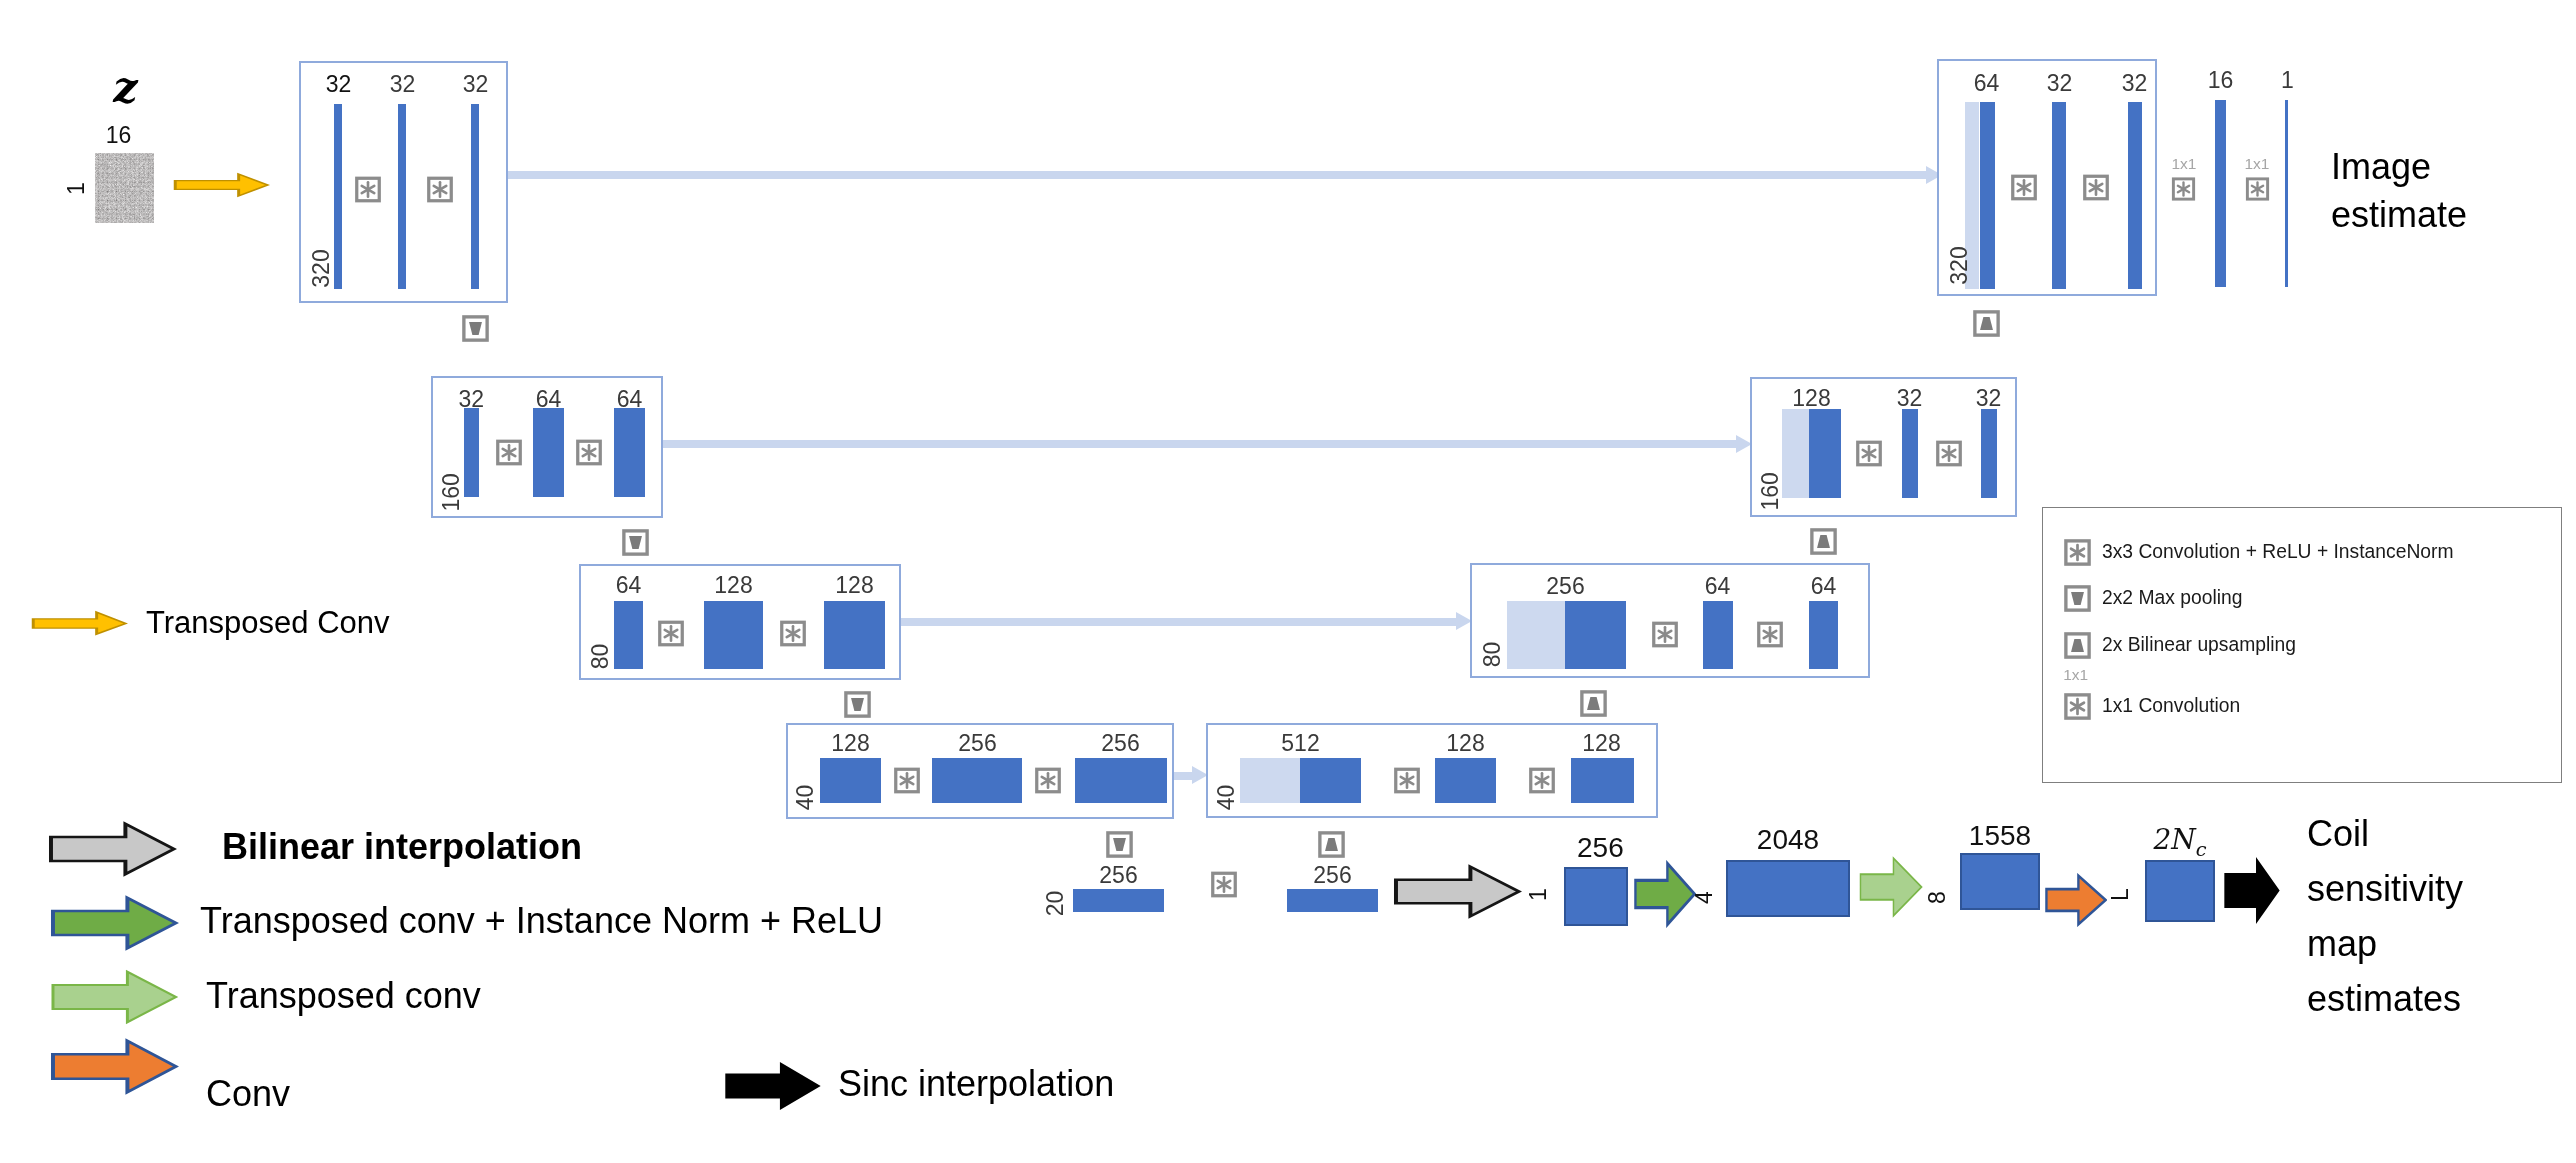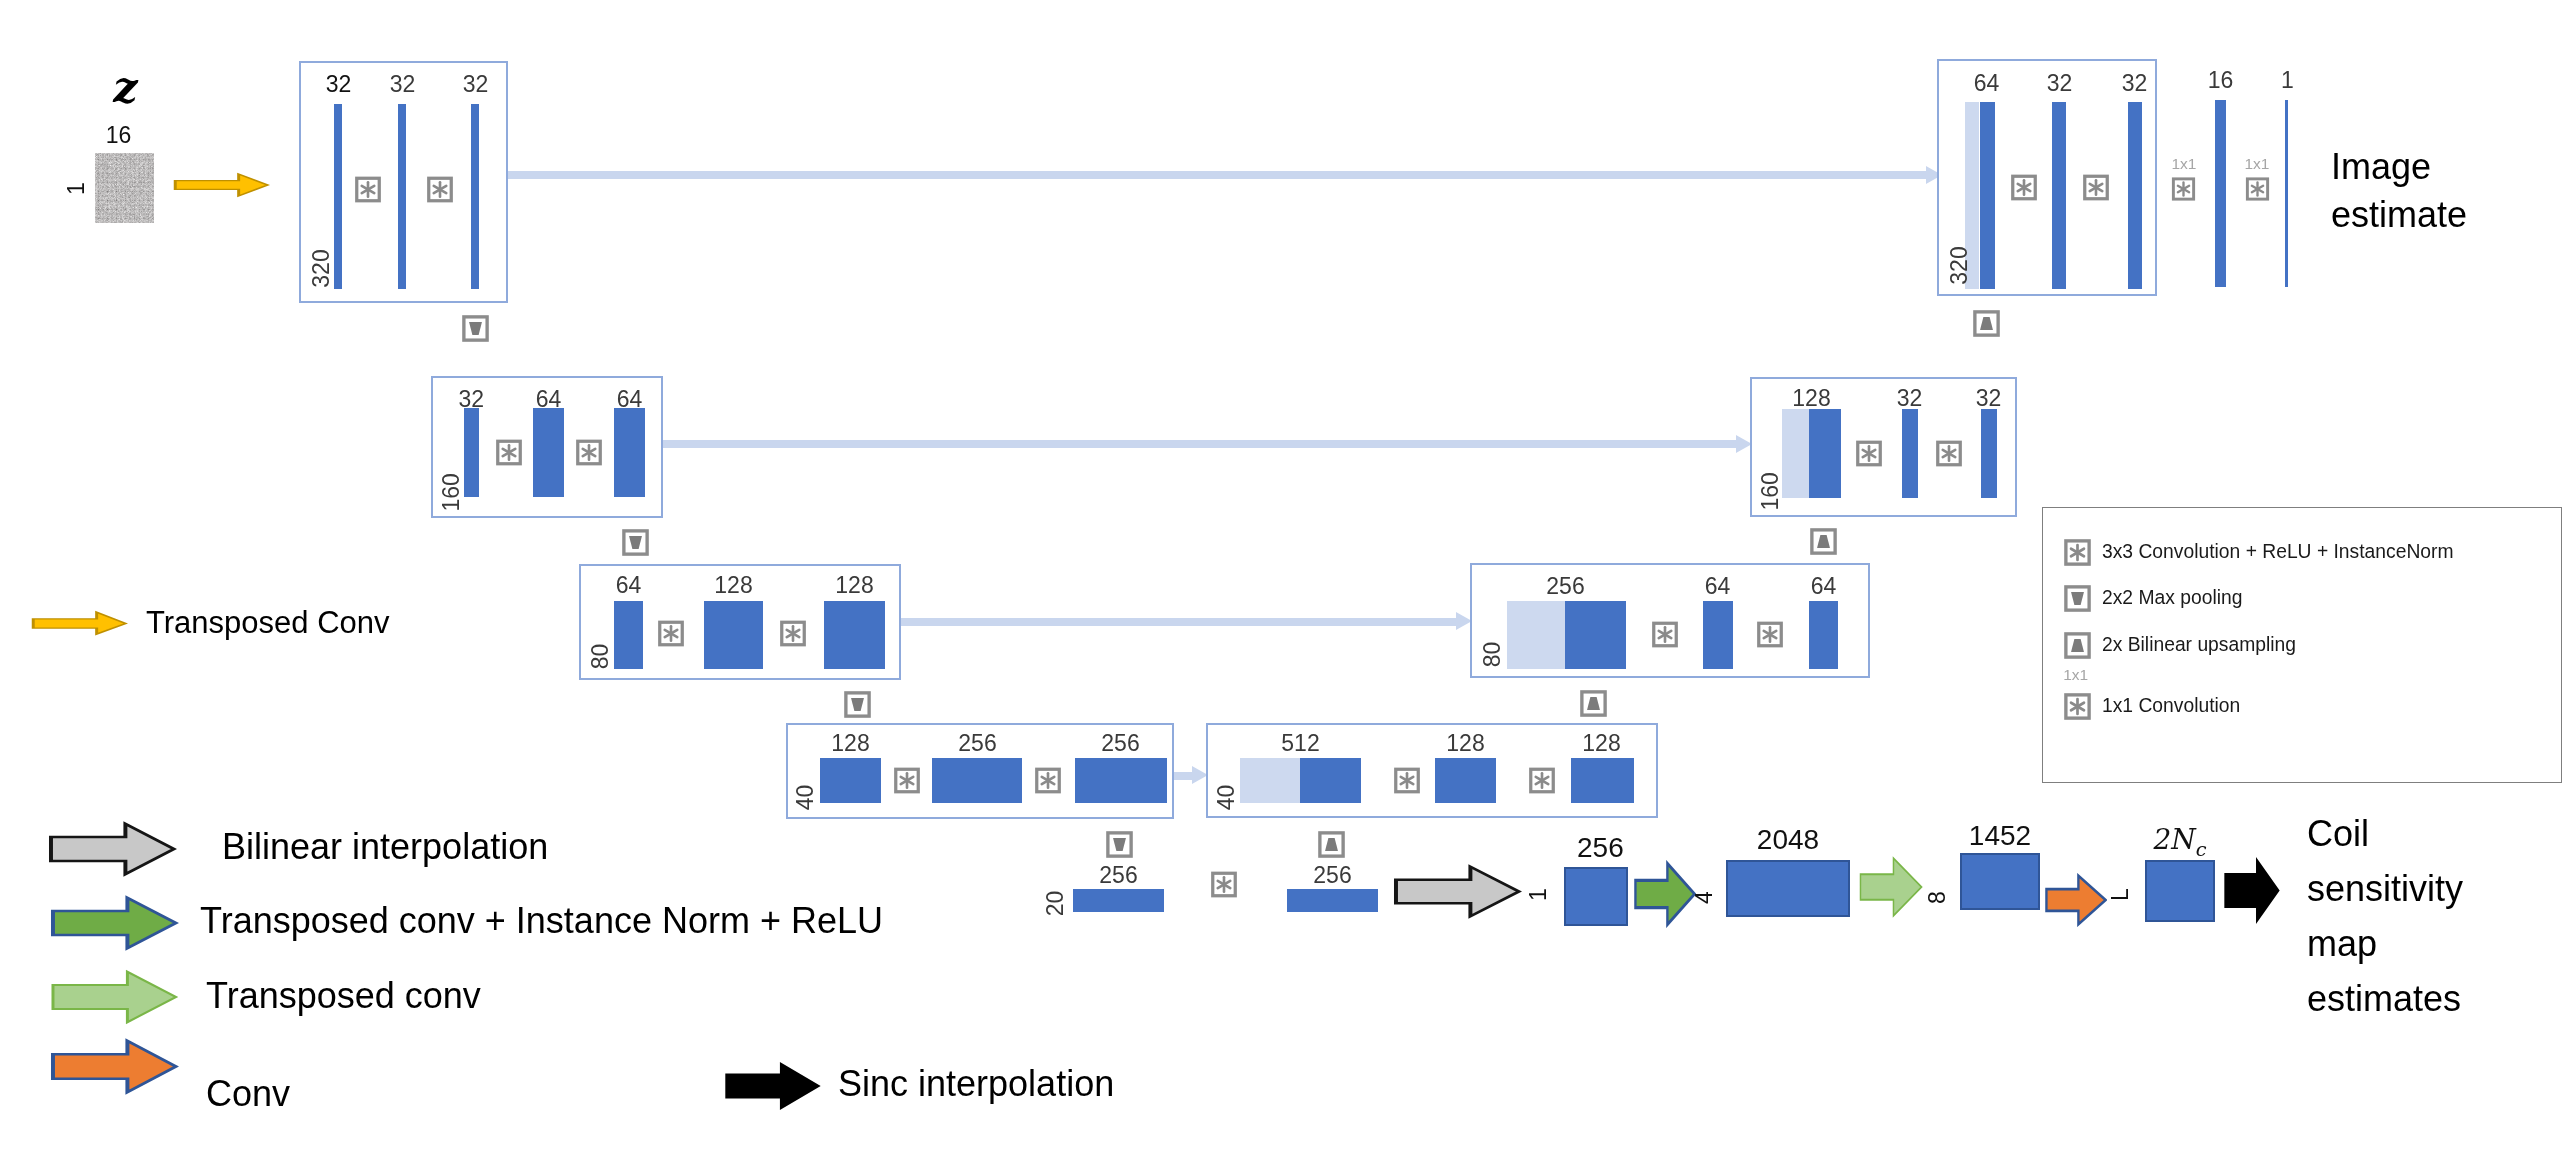--- a/index.html
+++ b/index.html
@@ -332,21 +332,21 @@
   <div class="t coil-num" style="left:1756px;top:824px;width:64px;">2048</div>
 
   <div class="icon" style="left:1859px;top:855px;">
     <svg width="64" height="64" viewBox="0 0 130 100" preserveAspectRatio="none">
       <polygon points="3,30 70,30 70,5 127,50 70,95 70,70 3,70" fill="#A9D18E" stroke="#7AB648" stroke-width="3"></polygon>
     </svg>
     </div>
 
   <div class="t num rot blk" style="left:1923px;top:884px;width:28px;">8</div>
   <div class="bar" style="left:1960px;top:853px;width:80px;height:57px;border:2.6px solid #2F5597;box-sizing:border-box;"></div>
-  <div class="t coil-num" style="left:1968px;top:820px;width:64px;">1452</div>
+  <div class="t coil-num" style="left:1968px;top:820px;width:64px;">1558</div>
 
   <div class="icon" style="left:2045px;top:873px;">
     <svg width="62" height="54" viewBox="0 0 130 100" preserveAspectRatio="none">
       <polygon points="3,30 70,30 70,5 127,50 70,95 70,70 3,70" fill="#ED7D31" stroke="#2F5597" stroke-width="5"></polygon>
     </svg>
     </div>
 
   <div class="t num rot blk" style="left:2106px;top:881px;width:28px;">L</div>
   <div class="bar" style="left:2145px;top:860px;width:70px;height:62px;border:2.6px solid #2F5597;box-sizing:border-box;"></div>
   <div class="t" style="left:2151px;top:823px;width:58px;font-size:28px;text-align:center;color:#111;">
@@ -399,21 +399,21 @@
       <polygon points="3,36 88,36 88,16 127,50 88,82 88,64 3,64" fill="#FFC000" stroke="#BF9000" stroke-width="4"></polygon>
     </svg>
     </div>
   <div class="t" style="left:146px;top:605px;font-size:31px;color:#000;">Transposed Conv</div>
 
   <div class="icon" style="left:48px;top:819px;">
     <svg width="129" height="60" viewBox="0 0 130 100" preserveAspectRatio="none">
       <polygon points="3,30 78,30 78,8 127,50 78,92 78,70 3,70" fill="#C8C8C8" stroke="#151515" stroke-width="4"></polygon>
     </svg>
     </div>
-  <div class="t legend-label" style="left:222px;top:826px;">Bilinear interpolation</div>
+  <div class="t legend-label" style="left:222px;top:826px;font-weight:bold;">Bilinear interpolation</div>
 
   <div class="icon" style="left:50px;top:893px;">
     <svg width="129" height="60" viewBox="0 0 130 100" preserveAspectRatio="none">
       <polygon points="3,30 78,30 78,8 127,50 78,92 78,70 3,70" fill="#6FAC46" stroke="#2F5597" stroke-width="4"></polygon>
     </svg>
     </div>
   <div class="t legend-label" style="left:200px;top:900px;">Transposed conv + Instance Norm + ReLU</div>
 
   <div class="icon" style="left:50px;top:967px;">
     <svg width="129" height="60" viewBox="0 0 130 100" preserveAspectRatio="none">

